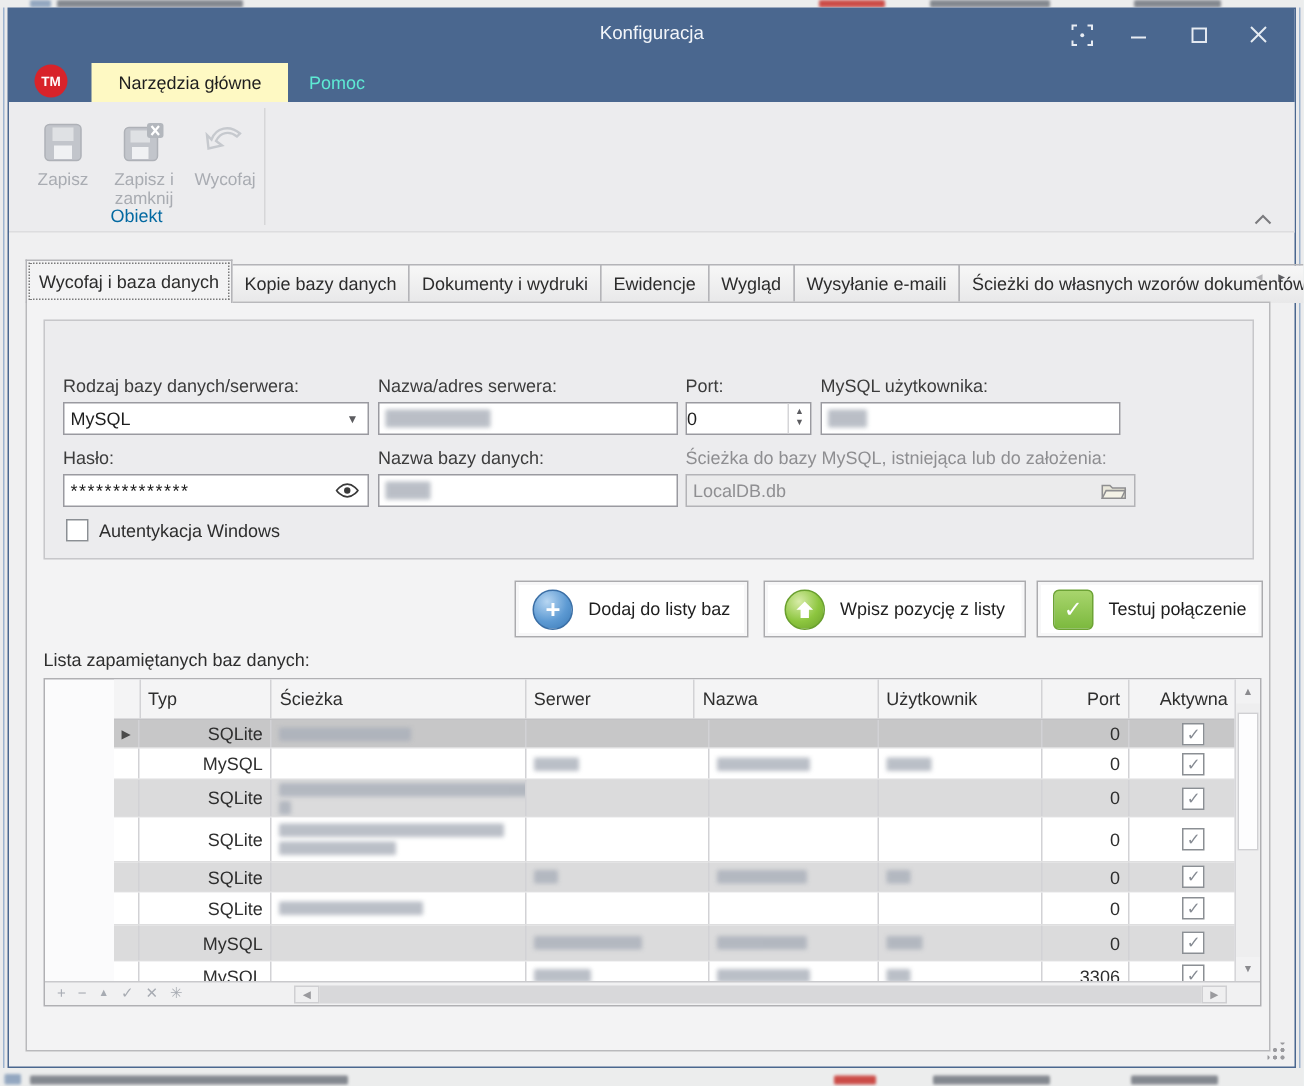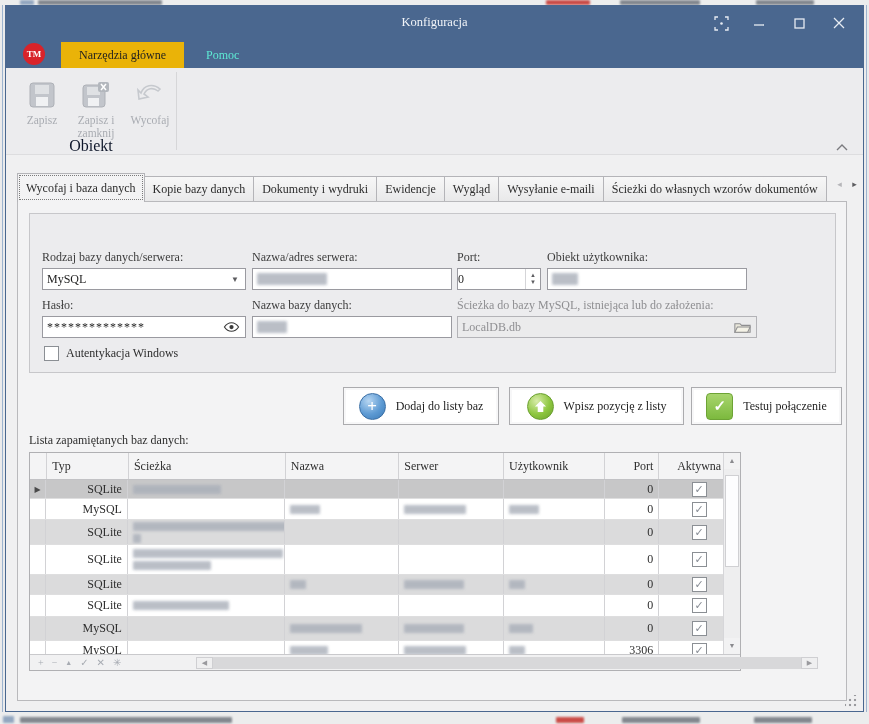--- a/index.html
+++ b/index.html
@@ -1,42 +1,42 @@
 <!DOCTYPE html>
 <html style="--c-titlebar: #4a678f; --c-logo_red: #d8232a; --c-blue_icon: #4a8ccd; --c-green_icon: #7db73e; --c-selection_gray: #c7c7c8; --c-row_alt: #dbdbdc;"><head>
 <meta charset="utf-8">
 <style>
   html,body{margin:0;padding:0;background:#eceded;font-family:"Liberation Sans","DejaVu Sans",sans-serif;}
-  .canvas{position:relative;width:869px;height:724px;overflow:hidden;background:#eceded;font-family:Liberation Serif, serif;}
+  .canvas{position:relative;width:869px;height:724px;overflow:hidden;background:#eceded;}
   .blob{position:absolute;height:5px;border-radius:1px;background:#6a6f78;filter:blur(1px);opacity:.8;}
   .blob.red{background:#c4251f;}
   .edge{position:absolute;top:5px;bottom:12px;width:5px;background:#ebebec;}
   .edge .vline{position:absolute;top:0;bottom:0;width:1px;background:#9db4cf;}
 
   .dialog{position:absolute;left:5px;top:5px;width:859px;height:707px;background:#f0f0f1;border:1px solid var(--c-titlebar,#4a678f);box-sizing:border-box;}
   .titlebar{position:absolute;left:0;top:0;right:0;height:34px;background:var(--c-titlebar,#4a678f);}
   .title{position:absolute;left:0;right:0;top:9px;text-align:center;color:#f2f5f9;font-size:12.5px;}
   .tb-btn{position:absolute;top:6px;width:24px;height:22px;display:flex;align-items:center;justify-content:center;color:#e7ecf3;font-size:13px;cursor:default;}
   .tb-close{right:12px;font-size:15px;}
   .tb-max{right:52px;}
   .tb-min{right:92px;}
   .tb-focus{right:130px;}
 
   .ribbon-tabs{position:absolute;left:0;top:34px;right:0;height:28px;background:var(--c-titlebar,#4a678f);}
   .app-logo{position:absolute;left:17px;top:3px;width:22px;height:22px;border-radius:50%;background:var(--c-logo_red,#d8232a);color:#fff;font-size:9px;font-weight:bold;display:flex;align-items:center;justify-content:center;}
   .rtab{position:absolute;top:2px;height:26px;line-height:26px;padding:0 18px;font-size:12px;color:#5eead4;}
-  .rtab.active{background:#eab308;color:#1f1f1f;}
+  .rtab.active{background:#fef9c3;color:#1f1f1f;}
   .rtab.t0{left:55px;}
   .rtab.t1{left:182px;}
 
   .ribbon-body{position:absolute;left:0;top:62px;right:0;height:86px;background:#ececee;border-bottom:1px solid #dddddf;}
   .rbtn{position:absolute;top:12px;width:52px;text-align:center;color:#a9acb2;font-size:11.5px;line-height:13px;}
   .rbtn .ric{display:block;margin:0 auto 4px auto;width:30px;height:30px;}
   .rbtn.b0{left:10px;} .rbtn.b1{left:64px;} .rbtn.b2{left:118px;}
-  .rgroup-label{position:absolute;left:0;top:69px;width:170px;text-align:center;font-size:16px;color:#0f172a;}
+  .rgroup-label{position:absolute;left:0;top:69px;width:170px;text-align:center;font-size:12px;color:#0369a1;}
   .rgroup-sep{position:absolute;left:170px;top:4px;height:78px;width:1px;background:#d6d6d8;}
   .ribbon-collapse{position:absolute;right:12px;top:70px;width:16px;height:12px;color:#7a7a7e;}
 
   .page{position:absolute;left:11px;top:195px;width:830px;height:500px;background:#f3f3f4;border:1px solid #b9b9bc;box-sizing:border-box;}
 
   .tabstrip{position:absolute;left:11px;top:168px;height:28px;display:flex;align-items:flex-end;}
   .ptab{height:25px;line-height:25px;padding:0 8px;font-size:12px;color:#2c2c2c;background:linear-gradient(#f7f7f7,#e8e8e9);border:1px solid #b4b4b8;border-bottom:none;margin-right:-1px;white-space:nowrap;}
   .ptab.active{height:28px;line-height:28px;background:#f3f3f4;position:relative;z-index:3;outline:1px dotted #7a7a7a;outline-offset:-3px;}
   .tab-scroll{position:absolute;left:827px;top:171px;display:flex;gap:2px;}
   .tsbtn{width:13px;height:14px;display:flex;align-items:center;justify-content:center;font-size:9px;}
@@ -57,21 +57,21 @@
   .cbx-row{position:absolute;display:flex;align-items:center;gap:7px;font-size:12px;color:#2e2e2e;}
   .cbx{width:15px;height:15px;background:#fff;border:1px solid #8b8f94;box-sizing:border-box;display:flex;align-items:center;justify-content:center;font-size:11px;color:#868b93;}
 
   .abtn{position:absolute;top:381px;height:38px;background:#fff;border:1px solid #ababae;box-shadow:inset 0 0 0 2px #f7f7f8;box-sizing:border-box;display:flex;align-items:center;justify-content:center;gap:10px;font-size:12px;color:#1e1e1e;}
   .icn-circle{width:25px;height:25px;border-radius:50%;display:flex;align-items:center;justify-content:center;}
   .icn-blue{background:radial-gradient(circle at 35% 28%,#b7d6f2,#5d9ad3 55%,#3a79b6);border:1px solid #3a6ea5;color:#fff;font-size:17px;font-weight:bold;line-height:1;}
   .icn-green{background:radial-gradient(circle at 35% 28%,#d8eca9,#8dc63f 55%,#6ba12d);border:1px solid #699f2e;}
   .icn-check{width:25px;height:25px;border-radius:4px;background:linear-gradient(#a8d56d,#7cb93e);border:1px solid #6da335;display:flex;align-items:center;justify-content:center;color:#fff;font-size:15px;font-weight:bold;}
 
   .list-label{position:absolute;left:23px;top:427px;font-size:12px;color:#2e2e2e;}
-  .grid{position:absolute;left:23px;top:446px;width:712px;height:219px;border:1px solid #b0b0b3;box-sizing:border-box;background:#fbfbfc;}
+  .grid{position:absolute;left:23px;top:446px;width:812px;height:219px;border:1px solid #b0b0b3;box-sizing:border-box;background:#fbfbfc;padding-left:46px;}
   .ghead{display:flex;height:27px;background:#f4f4f5;border-bottom:1px solid #c2c2c5;box-sizing:border-box;}
   .gcell{display:flex;align-items:center;border-right:1px solid #d2d2d5;box-sizing:border-box;font-size:12px;color:#2e2e2e;padding:0 5px;overflow:hidden;white-space:nowrap;}
   .gcell.r{justify-content:flex-end;} .gcell.c{justify-content:center;padding:0;}
   .gbody{height:174px;overflow:hidden;}
   .grow{display:flex;border-bottom:1px solid #dededf;box-sizing:border-box;background:#fff;}
   .grow.alt{background:var(--c-row_alt,#dbdbdc);}
   .grow.selected{background:var(--c-selection_gray,#c8c8c8);}
   .rstack{display:flex;flex-direction:column;justify-content:center;gap:3px;}
   .rstack .redact{height:9px;}
   .g-ind{font-size:8px;color:#4a4a4a;justify-content:center;padding:0;}
@@ -214,21 +214,21 @@
       <div class="tsbtn right">▸</div>
     </div>
 
     <div class="page"></div>
 
     <div class="groupbox">
 
       <div class="flabel" style="left:12px;top:36px;">Rodzaj bazy danych/serwera:</div>
       <div class="flabel" style="left:222px;top:36px;text-align:center;">Nazwa/adres serwera:</div>
       <div class="flabel" style="left:427px;top:36px;">Port:</div>
-      <div class="flabel" style="left:517px;top:36px;">Obiekt użytkownika:</div>
+      <div class="flabel" style="left:517px;top:36px;">MySQL użytkownika:</div>
 
       <div class="field" style="left:12px;top:54px;width:204px;">
         <span style="padding-left:4px;">MySQL</span>
         <span class="combo-arrow">▼</span>
       </div>
       <div class="field" style="left:222px;top:54px;width:200px;">
         <span class="redact f-redact" style="width:70px;"></span>
       </div>
       <div class="field" style="left:427px;top:54px;width:84px;justify-content:flex-end;">
         <span>0</span>
@@ -290,22 +290,22 @@
       <span>Testuj połączenie</span>
     </div>
 
     <div class="list-label">Lista zapamiętanych baz danych:</div>
 
     <div class="grid">
       <div class="ghead" id="grid-header">
           <div class="gcell" style="width: 18px;"></div>
           <div class="gcell" style="width: 91px;">Typ</div>
           <div class="gcell" style="width: 176px;">Ścieżka</div>
+          <div class="gcell" style="width: 117px;">Serwer</div>
           <div class="gcell" style="width: 127px;">Nazwa</div>
-          <div class="gcell" style="width: 117px;">Serwer</div>
           <div class="gcell" style="width: 113px;">Użytkownik</div>
           <div class="gcell r" style="width: 60px;">Port</div>
           <div class="gcell c" style="width: 91px;">Aktywna</div>
         </div>
       <div class="gbody" id="grid-body">
           <div class="grow selected" style="height: 19px;">
             <div class="gcell g-ind" style="width: 18px;">▶</div>
             <div class="gcell r" style="width: 91px; font-size: 12px;">SQLite</div>
             <div class="gcell" style="width: 176px;">
               <span class="rstack">

